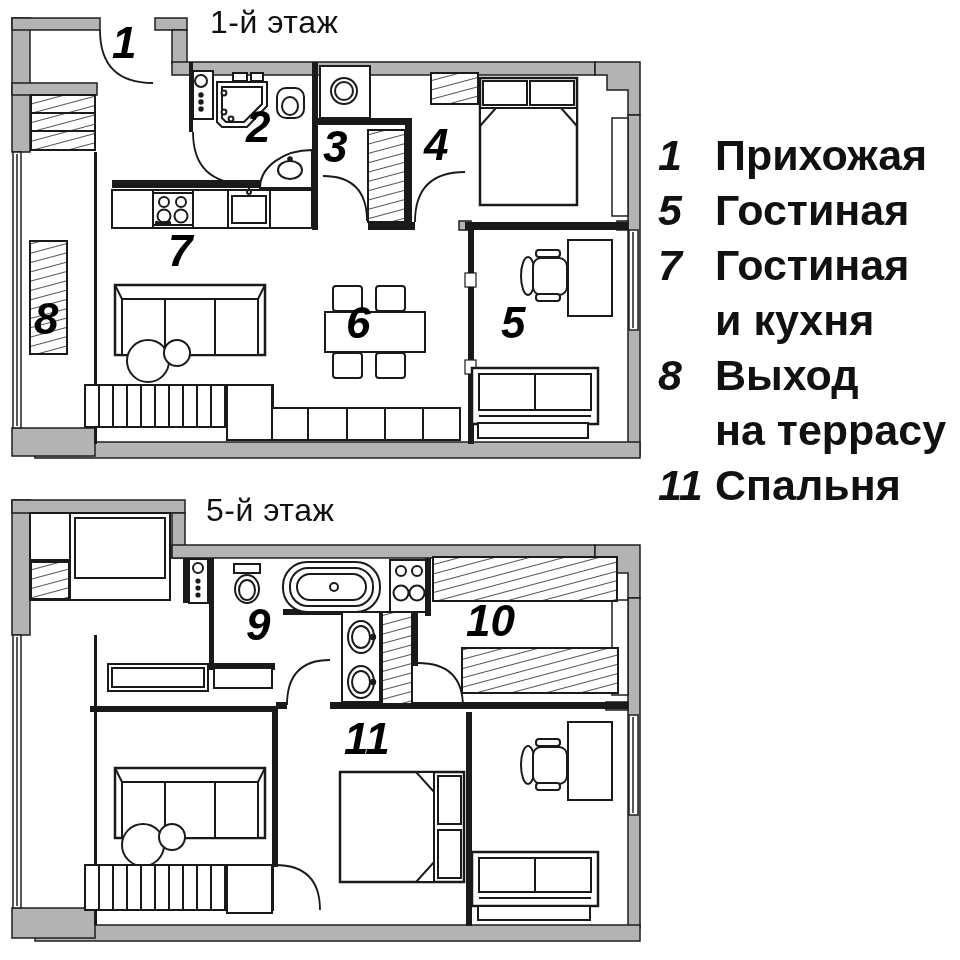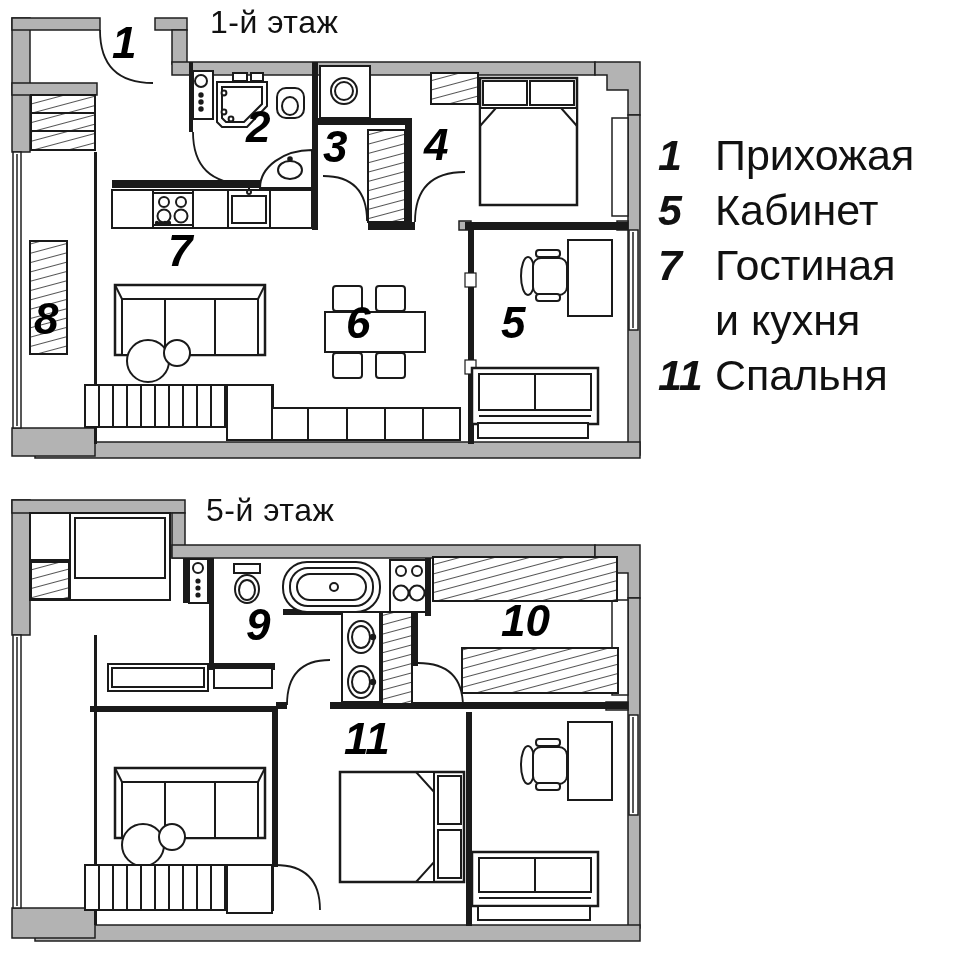--- a/index.html
+++ b/index.html
@@ -20,21 +20,21 @@
     position:absolute;left:640px;top:128px;width:318px;
   }
   .li{
     font-size:43px;line-height:55px;color:#111;
     padding-left:75px;text-indent:-57px;
   }
   .nums{
     font-weight:bold;font-style:italic;display:inline-block;
     min-width:47px;text-indent:0;
   }
-  .lbl{margin-left:10px;white-space:pre-line;}
+  .lbl{margin-left:10px;white-space:pre-line;font-weight:bold;}
 </style>
 </head>
 <body>
 
 <svg id="plan-svg" width="960" height="960" viewBox="0 0 960 960">
   <defs>
     <pattern id="hatch" width="9" height="9" patternUnits="userSpaceOnUse" patternTransform="rotate(75)">
       <rect width="9" height="9" fill="#ffffff"></rect>
       <line x1="0" y1="0" x2="0" y2="9" stroke="#1a1a1a" stroke-width="1.5"></line>
     </pattern>
@@ -356,22 +356,24 @@
 
 <div class="rn" style="left:112px;top:18px">1</div>
 <div class="rn" style="left:246px;top:102px">2</div>
 <div class="rn" style="left:323px;top:122px">3</div>
 <div class="rn" style="left:424px;top:120px">4</div>
 <div class="rn" style="left:501px;top:298px">5</div>
 <div class="rn" style="left:346px;top:298px">6</div>
 <div class="rn" style="left:168px;top:226px">7</div>
 <div class="rn" style="left:34px;top:294px">8</div>
 <div class="rn" style="left:246px;top:600px">9</div>
-<div class="rn" style="left:501px;top:596px">10</div>
+<div class="rn" style="left:466px;top:596px">10</div>
 <div class="rn" style="left:344px;top:714px">11</div>
 
 <div id="legend">
   <div class="li"><span class="nums">1</span><span class="lbl">Прихожая</span></div>
-  <div class="li"><span class="nums">5</span><span class="lbl">Кабинет</span></div>
+  <div class="li"><span class="nums">5</span><span class="lbl">Гостиная</span></div>
   <div class="li"><span class="nums">7</span><span class="lbl">Гостиная
 и кухня</span></div>
+  <div class="li"><span class="nums">8</span><span class="lbl">Выход
+на террасу</span></div>
   <div class="li"><span class="nums">11</span><span class="lbl">Спальня</span></div>
 </div>
 
 </body></html>

